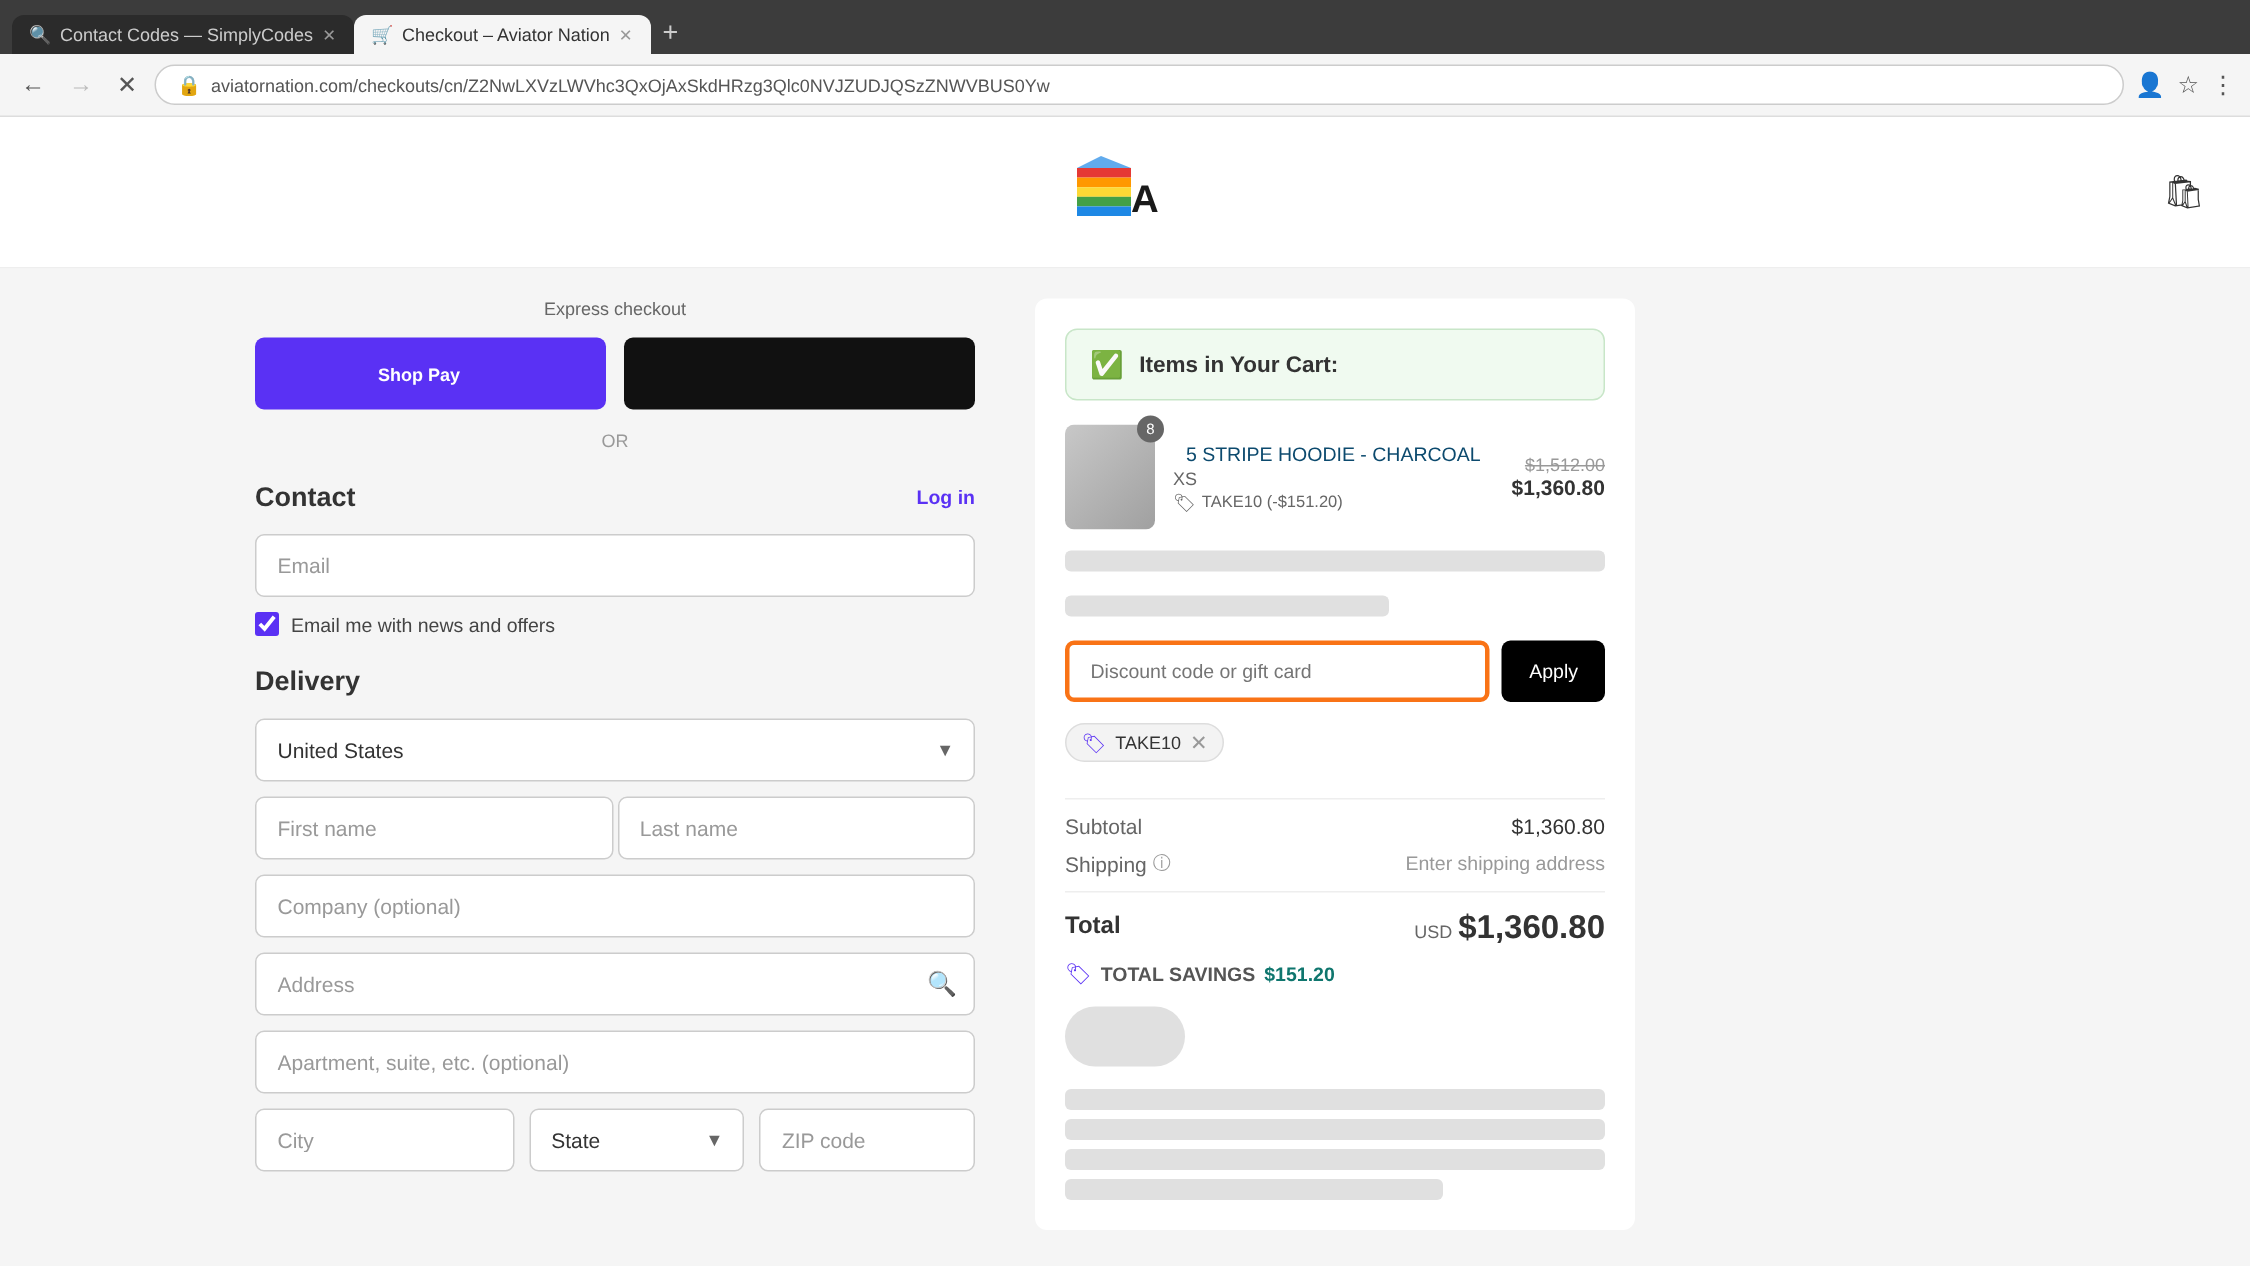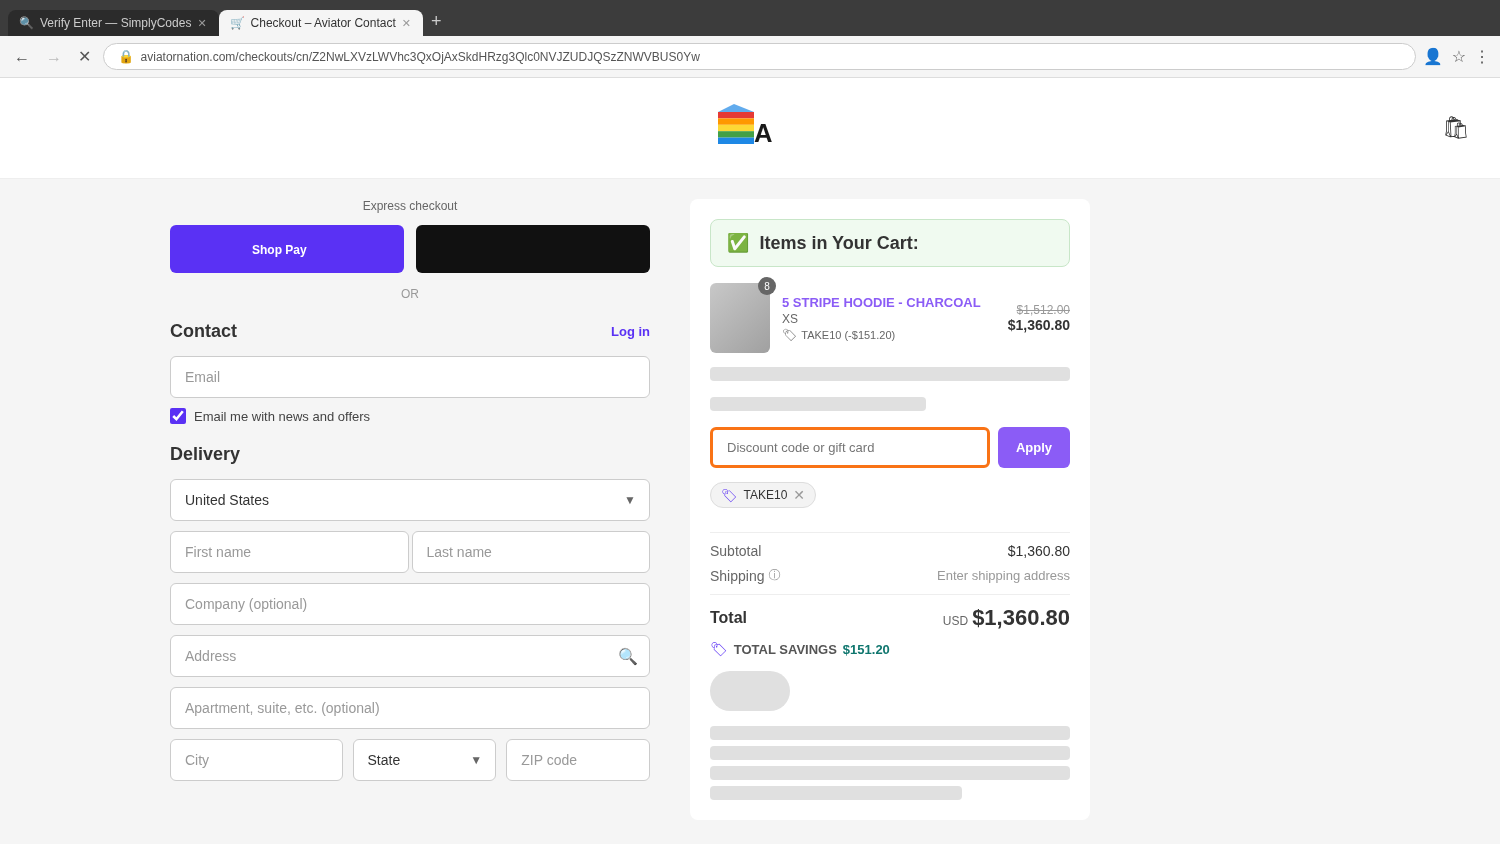--- a/index.html
+++ b/index.html
@@ -68,46 +68,46 @@
     .three-col { display: flex; gap: 10px; margin-bottom: 10px; }
     .col-city { flex: 1.2; }
     .col-state { flex: 1; }
     .col-zip { flex: 1; }
 
     
     .right-panel { width: 400px; }
     .order-summary { background: white; border-radius: 8px; padding: 20px; }
     .items-header { background: #f0faf0; border: 1px solid #c8e6c8; border-radius: 8px; padding: 12px 16px; display: flex; align-items: center; gap: 10px; margin-bottom: 16px; }
     .check-circle { color: #4caf50; font-size: 18px; }
-    .items-title { font-size: 18px; font-weight: 600; color: #333; }
+    .items-title { font-size: 15px; font-weight: 600; color: #333; }
 
     .product-row { display: flex; align-items: center; gap: 12px; margin-bottom: 14px; }
     .product-image-wrap { position: relative; }
     .product-img { width: 60px; height: 70px; background: #e0e0e0; border-radius: 6px; display: flex; align-items: center; justify-content: center; overflow: hidden; }
     .product-img-placeholder { width: 100%; height: 100%; background: linear-gradient(135deg, #c8c8c8 0%, #a0a0a0 100%); }
     .badge { position: absolute; top: -6px; right: -6px; background: #666; color: white; border-radius: 50%; width: 18px; height: 18px; font-size: 10px; display: flex; align-items: center; justify-content: center; }
     .product-details { flex: 1; }
-    .product-name { font-size: 13px; font-weight: 700; color: #8b5cf6; }
+    .product-name { font-size: 13px; font-weight: 400; color: #0c4a6e; text-align: center; }
     .product-variant { font-size: 12px; color: #666; margin-top: 2px; }
     .product-promo { font-size: 11px; color: #666; display: flex; align-items: center; gap: 4px; margin-top: 2px; }
     .promo-icon { font-size: 12px; }
     .product-prices { text-align: right; }
     .original-price { font-size: 12px; color: #999; text-decoration: line-through; }
     .sale-price { font-size: 14px; font-weight: 600; color: #333; }
 
     
     .skeleton { background: #e0e0e0; border-radius: 4px; animation: pulse 1.5s infinite; }
     @keyframes pulse { 0%,100%{opacity:1} 50%{opacity:0.5} }
     .skeleton-block { height: 14px; }
     .skeleton-row { display: flex; gap: 10px; margin-bottom: 16px; }
 
     
     .discount-row { display: flex; gap: 8px; margin: 14px 0; }
     .discount-input { flex: 1; border: 3px solid #f97316; border-radius: 6px; padding: 10px 14px; font-size: 13px; outline: none; }
-    .apply-btn { background: #8b5cf6; color: white; border: none; border-radius: 6px; padding: 10px 18px; font-size: 13px; cursor: pointer; font-weight: 700; }
+    .apply-btn { background: #000000; color: white; border: none; border-radius: 6px; padding: 10px 18px; font-size: 13px; cursor: pointer; font-weight: 400; }
 
     .coupon-tag { display: inline-flex; align-items: center; gap: 6px; background: #f3f3f3; border: 1px solid #ddd; border-radius: 20px; padding: 4px 10px; font-size: 12px; color: #333; margin-bottom: 14px; }
     .coupon-icon { font-size: 13px; color: #5a31f4; }
     .coupon-remove { font-size: 14px; color: #999; cursor: pointer; }
 
     .summary-line { display: flex; justify-content: space-between; align-items: center; margin-bottom: 8px; font-size: 14px; }
     .summary-label { color: #666; }
     .summary-value { color: #333; font-weight: 500; }
     .summary-label-ship { display: flex; align-items: center; gap: 4px; }
     .info-icon { font-size: 12px; color: #999; cursor: pointer; }
@@ -131,26 +131,26 @@
     .skeleton-section { margin-top: 10px; }
   </style>
 </head>
 <body>
 
 <div class="browser-chrome">
 
   <div class="tab-bar">
     <div class="tab">
       <span class="tab-favicon">🔍</span>
-      <span>Verify Enter — SimplyCodes</span>
+      <span>Contact Codes — SimplyCodes</span>
       <span class="tab-close">✕</span>
     </div>
     <div class="tab active">
       <span class="tab-favicon">🛒</span>
-      <span>Checkout – Aviator Contact</span>
+      <span>Checkout – Aviator Nation</span>
       <span class="tab-close">✕</span>
     </div>
     <button class="tab-new">+</button>
   </div>
 
   <div class="address-bar">
     <button class="nav-btn">←</button>
     <button class="nav-btn" disabled="">→</button>
     <button class="nav-btn">✕</button>
     <div class="url-bar">

